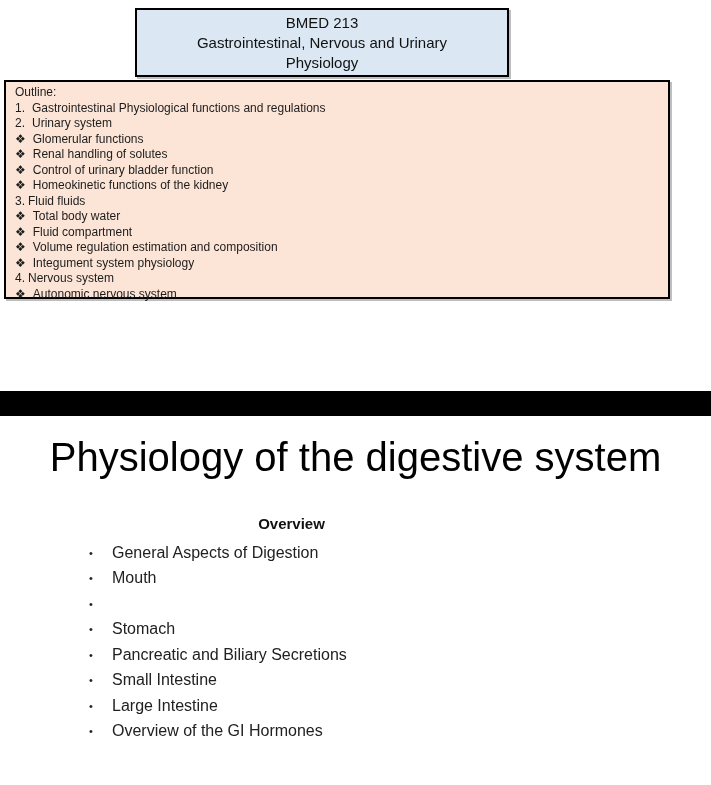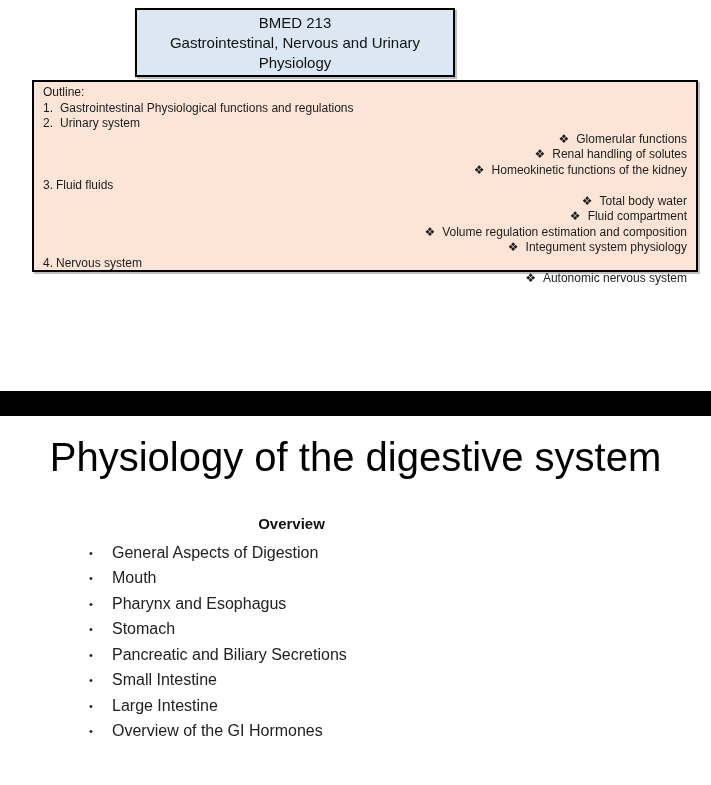--- a/index.html
+++ b/index.html
@@ -10,44 +10,44 @@
     font-family: "Liberation Sans", sans-serif;
     position: relative;
     color: #1c1c1c;
     overflow: hidden;
   }
 
   
   .course-box {
     position: absolute;
     left: 135px; top: 8px;
-    width: 320px; height: 69px;
+    width: 374px; height: 69px;
     background: #dbe8f4;
     border: 2px solid #000;
     box-shadow: 2px 2px 0 rgba(110,110,110,0.45);
     display: flex; flex-direction: column; justify-content: center;
     text-align: center;
     font-size: 15px; line-height: 20px;
     color: #111;
   }
 
   
   .outline-box {
     position: absolute;
-    left: 32px; top: 80px;
-    width: 666px; height: 192px;
+    left: 4px; top: 80px;
+    width: 666px; height: 219px;
     background: #fce5d7;
     border: 2px solid #000;
     box-shadow: 2px 2px 0 rgba(110,110,110,0.45);
     padding: 3px 9px;
     font-size: 12px; line-height: 15.5px;
     color: #1c1c1c;
   }
   .o-left   { text-align: left; }
-  .o-center { text-align: right; }
+  .o-center { text-align: left; }
   .num { display: inline-block; min-width: 17px; }
   .num-narrow { min-width: 13px; }
   .diamond { margin-right: 7px; }
 
   
   .divider-bar {
     position: absolute;
     left: 0; top: 391px;
     width: 711px; height: 25px;
     background: #000;
@@ -108,20 +108,23 @@
     <span class="num">2.</span><span>Urinary system</span>
   </div>
 
   <div class="o-center">
     <span class="diamond">❖</span><span>Glomerular functions</span>
   </div>
   <div class="o-center">
     <span class="diamond">❖</span><span>Renal handling of solutes</span>
   </div>
   <div class="o-center">
+    <span class="diamond">❖</span><span>Control of urinary bladder function</span>
+  </div>
+  <div class="o-center">
     <span class="diamond">❖</span><span>Homeokinetic functions of the kidney</span>
   </div>
 
   <div class="o-left">
     <span class="num num-narrow">3.</span><span>Fluid fluids</span>
   </div>
 
   <div class="o-center">
     <span class="diamond">❖</span><span>Total body water</span>
   </div>
@@ -153,21 +156,20 @@
   <div class="item">
     <span class="dot">•</span>
       <span>General Aspects of Digestion</span>
   </div>
   <div class="item">
     <span class="dot">•</span>
       <span>Mouth</span>
   </div>
   <div class="item">
     <span class="dot">•</span>
-      <span>Pharynx and Esophagus</span>
   </div>
   <div class="item">
     <span class="dot">•</span>
       <span>Stomach</span>
   </div>
   <div class="item">
     <span class="dot">•</span>
       <span>Pancreatic and Biliary Secretions</span>
   </div>
   <div class="item">

